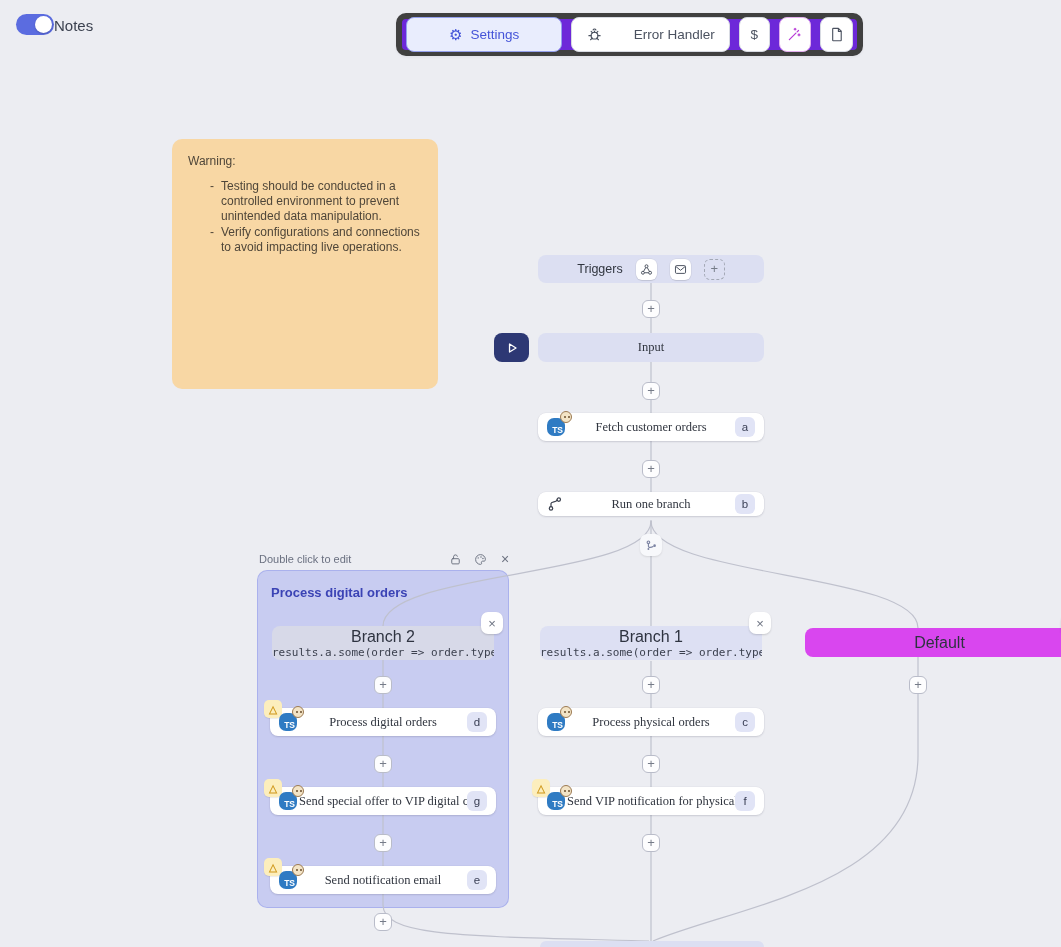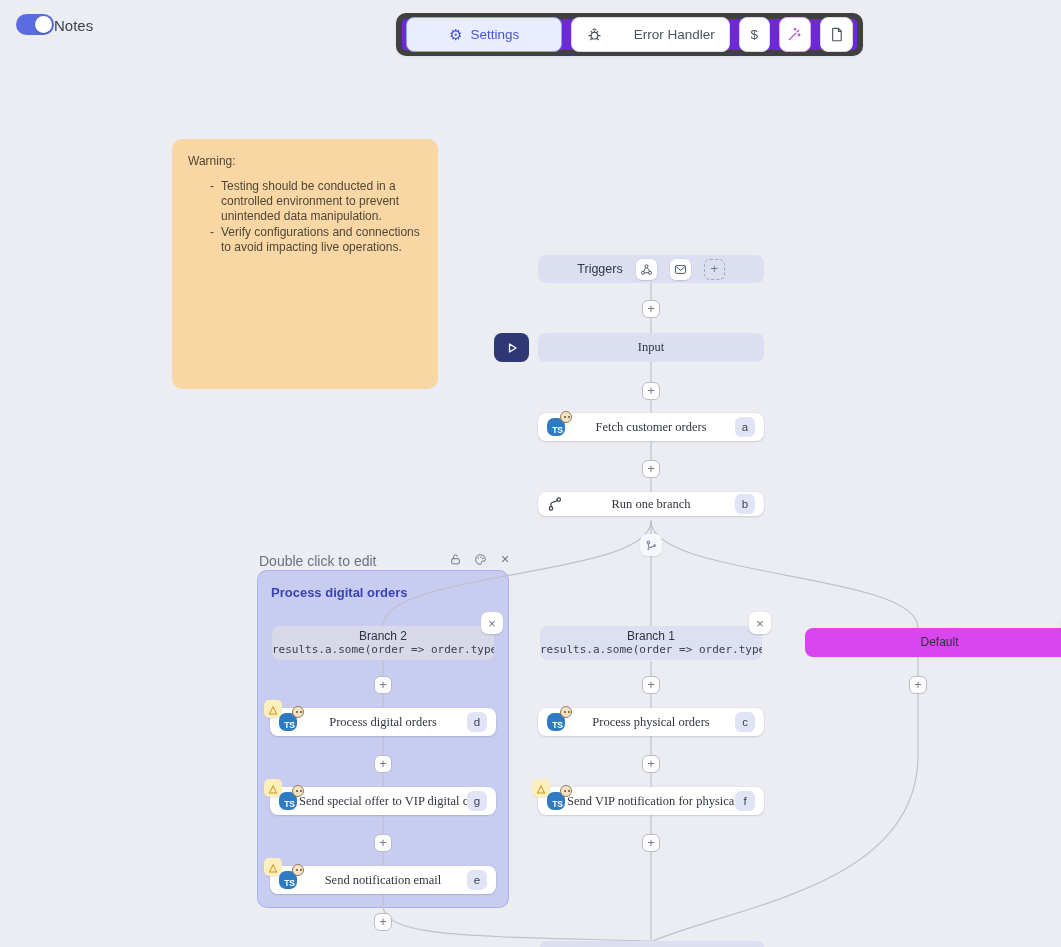--- a/index.html
+++ b/index.html
@@ -48,28 +48,28 @@
 
   .plus { width:18px; height:18px; background:#fdfdfe; border:1px solid #b9bcc9; border-radius:6px; color:#757b88; font-size:13px; display:flex; align-items:center; justify-content:center; line-height:0; cursor:pointer; }
   .plus::before { content:"+"; margin-top:-1px; }
   .plus.dashed { background:transparent; border:1.3px dashed #a3a8b5; width:21px; height:21px; }
 
   .close-btn { width:22px; height:22px; background:#fff; border-radius:7px; box-shadow:0 1px 2px rgba(0,0,0,.16); color:#6d7382; font-size:13px; display:flex; align-items:center; justify-content:center; cursor:pointer; }
   .close-btn::before { content:"×"; }
 
   
   .cond { position:absolute; display:flex; flex-direction:column; align-items:center; justify-content:center; border-radius:8px; cursor:pointer; overflow:visible; }
-  .cond .bname { font-size:12px; color:#2e3340; line-height:1.2; }
+  .cond .bname { font-size:16px; color:#2e3340; line-height:1.2; }
   .cond .bcode { font-family:"DejaVu Sans Mono", monospace; font-size:11px; color:#3c414f; white-space:nowrap; overflow:hidden; width:100%; text-align:center; line-height:1.25; }
   .cond .cond-close { position:absolute; top:-14px; right:-9px; }
 
   
   .group-box { left:257px; top:570px; width:252px; height:338px; background:rgba(151,160,240,.42); border:1px solid rgba(100,112,225,.30); border-radius:10px; cursor:pointer; }
   .group-title { left:271px; top:585px; font-size:13px; font-weight:bold; color:#3b43b5; }
-  .group-hint { left:259px; top:553px; font-size:14px; color:#6a7080; }
+  .group-hint { left:259px; top:553px; font-size:11px; color:#6a7080; }
   .ghost-icon { width:16px; height:16px; display:flex; align-items:center; justify-content:center; color:#6d7382; cursor:pointer; }
 
   .trigger-chip { width:21px; height:21px; background:#fff; border-radius:6px; display:flex; align-items:center; justify-content:center; box-shadow:0 0 0 .5px rgba(0,0,0,.07), 0 1px 1px rgba(0,0,0,.09); cursor:pointer; }
 
   .play-btn { left:494px; top:333px; width:35px; height:29px; background:#2d3874; border-radius:8px; display:flex; align-items:center; justify-content:center; cursor:pointer; }
 
   .split-badge { left:640px; top:534px; width:22px; height:22px; background:#f7f8fb; border-radius:7px; display:flex; align-items:center; justify-content:center; box-shadow:0 1px 2px rgba(0,0,0,.10); }
 
   svg.icon { display:block; }
 </style>

